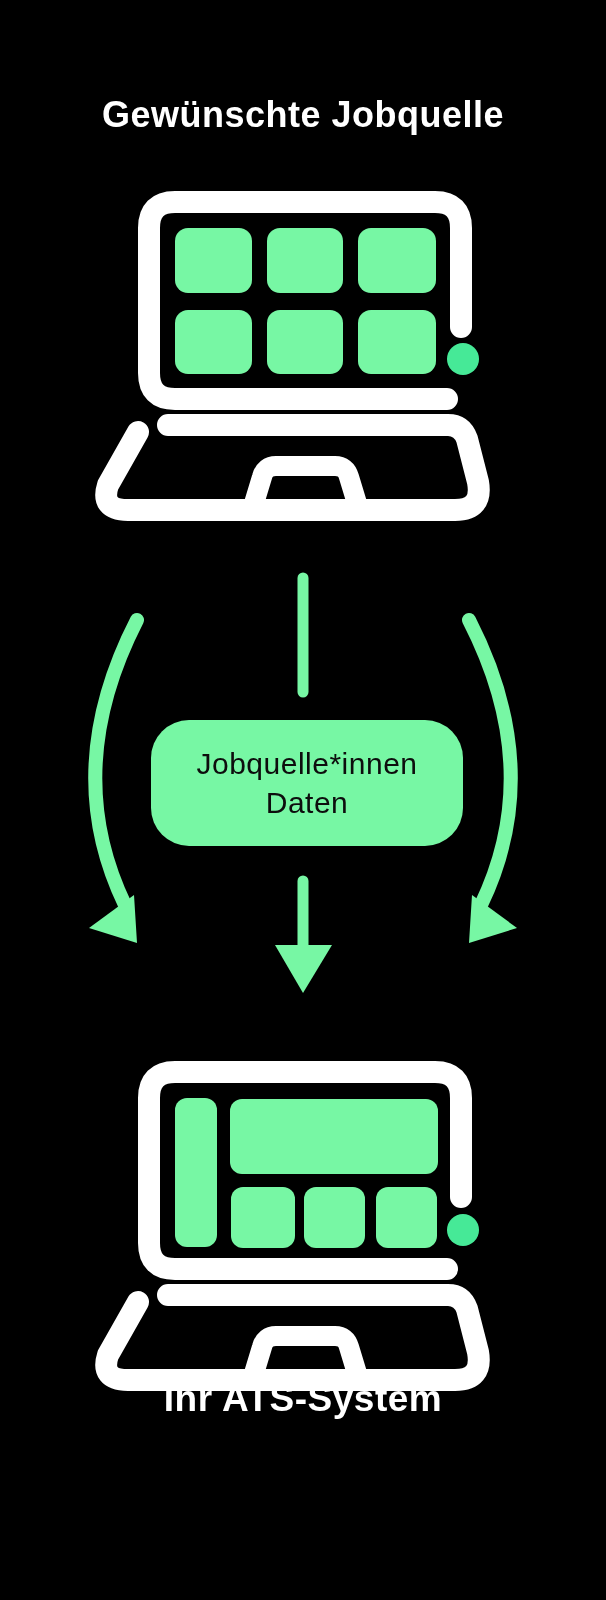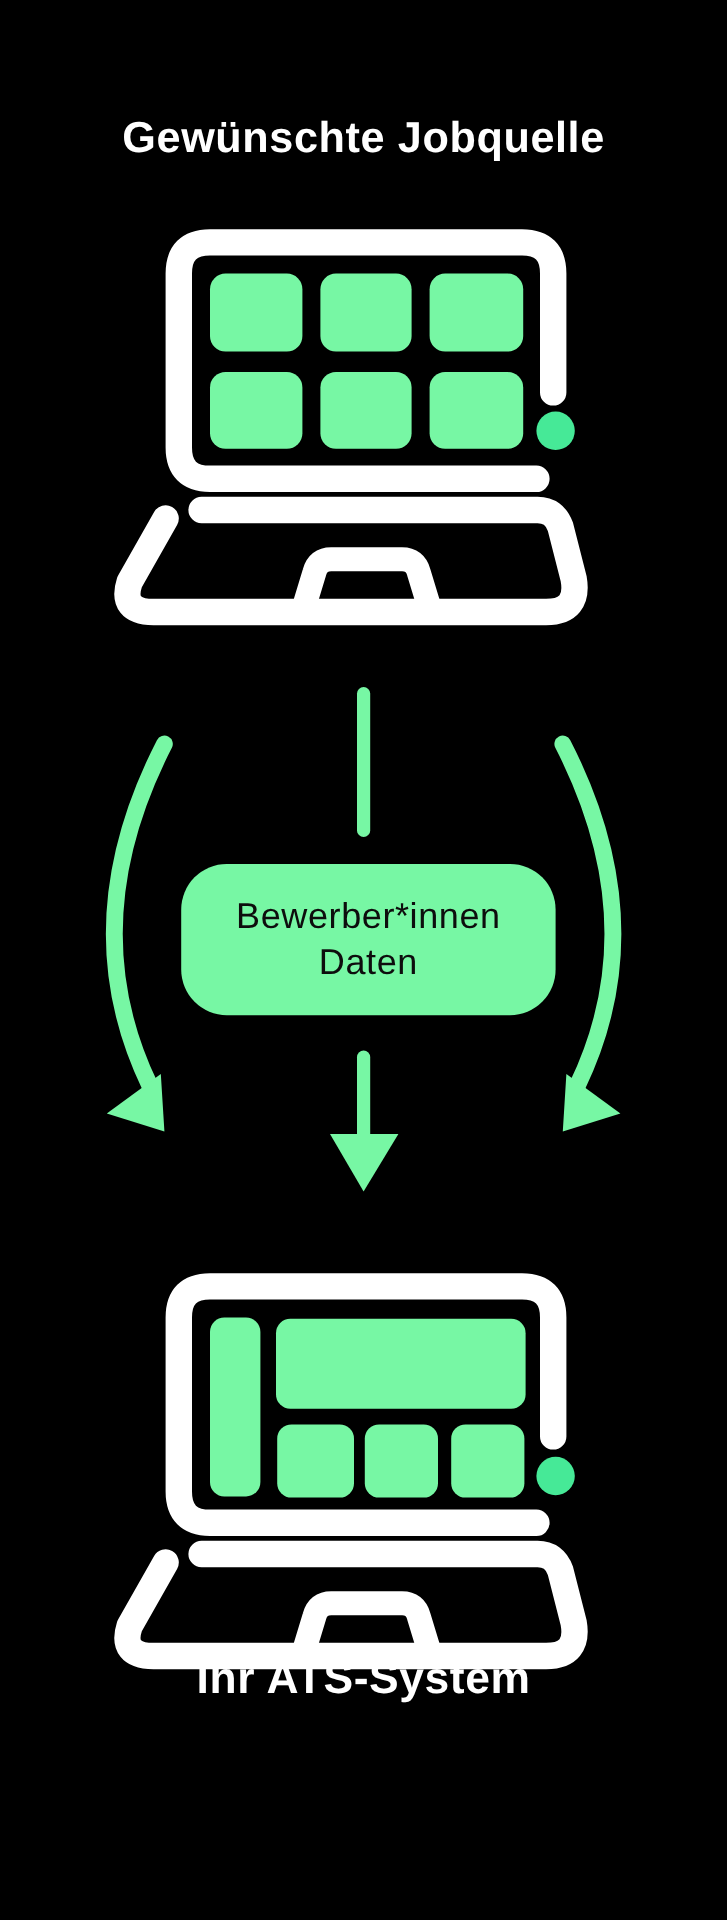--- a/index.html
+++ b/index.html
@@ -103,21 +103,21 @@
     <line class="astroke aline" x1="263" y1="33" x2="263" y2="147"></line>
     <path class="astroke aarc" d="M97 75 Q20 225 85 360"></path>
     <polygon class="afill" points="94,350 97,398 49,383"></polygon>
     <path class="astroke aarc" d="M429 75 Q506 225 441 360"></path>
     <polygon class="afill" points="432,350 429,398 477,383"></polygon>
     <line class="astroke aline" x1="263" y1="336" x2="263" y2="400"></line>
     <polygon class="afill" points="235,400 292,400 263,448"></polygon>
   </svg>
 
   <div class="data-box">
-    <span>Bewerber*innen</span>
+    <span>Jobquelle*innen</span>
     <span>Daten</span>
   </div>
 
   <svg class="laptop-bottom" width="450" height="360" viewBox="0 0 450 360">
     <path class="frame" d="M367 219 H95 Q69 219 69 193 V48 Q69 22 95 22 H355 Q381 22 381 48 V147"></path>
     <path class="frame" d="M88 245 H368 Q382 245 387 259 L398 302 Q403 330 375 330 H48 Q20 330 28 305 L58 252"></path>
     <path class="frame thin" d="M172 330 L182 297 Q185 286 196 286 H255 Q266 286 269 297 L279 330"></path>
     <rect class="tile" x="95" y="48" width="42" height="149" rx="12"></rect>
     <rect class="tile" x="150" y="49" width="208" height="75" rx="12"></rect>
     <rect class="tile" x="151" y="137" width="64" height="61" rx="12"></rect>

